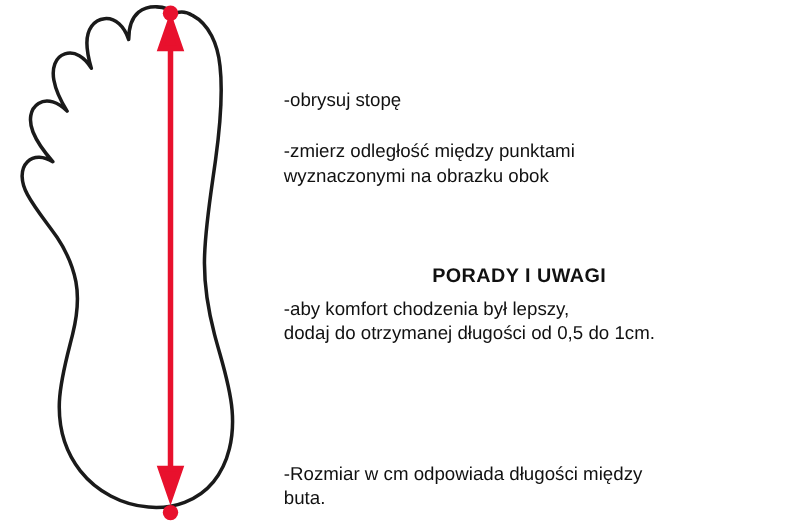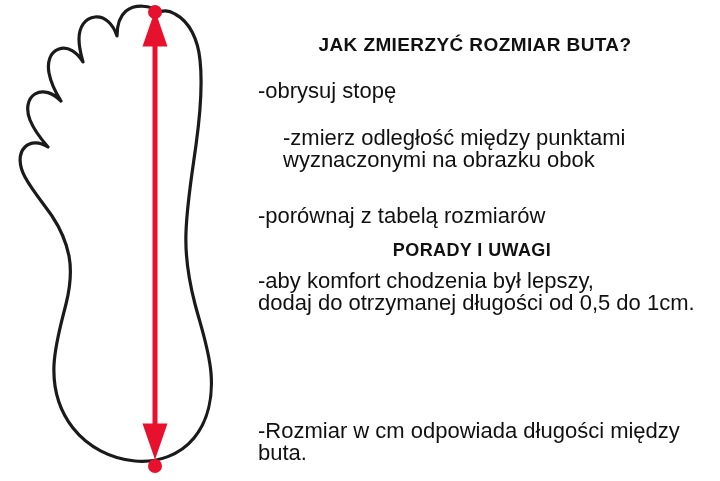--- a/index.html
+++ b/index.html
@@ -53,26 +53,26 @@
   .heading-sub {
     top: 240px;
     left: 0;
     padding-right: 24px;
     box-sizing: border-box;
     font-size: 18px;
   }
   .para {
     position: absolute;
     left: 10px;
-    font-size: 22px;
+    font-size: 17px;
     line-height: 22px;
     white-space: pre-line;
   }
   .p1 { top: 80px; }
-  .p2 { top: 127px; margin-left: 25px; }
+  .p2 { top: 127px; }
   .p3 { top: 205px; }
   .p4 { top: 270px; }
   .p5 { top: 348px; }
   .p6 { top: 420px; }
 </style>
 </head>
 <body>
 
 <div class="page">
 
@@ -113,26 +113,24 @@
         <line x1="155" y1="22" x2="155" y2="440" stroke-linecap="butt"></line>
         <polygon points="155,18 146,44 164,44"></polygon>
         <polygon points="155,452 146,426 164,426"></polygon>
         <circle cx="155" cy="12" r="7" stroke="none"></circle>
         <circle cx="155" cy="466" r="7" stroke="none"></circle>
       </g>
     </svg>
   </div>
 
   <div class="text-panel">
-    <div class="heading heading-main">JAK ZMIERZYĆ ROZMIAR BUTA?</div>
 
     <div class="para p1">-obrysuj stopę</div>
     <div class="para p2">-zmierz odległość między punktami
 wyznaczonymi na obrazku obok</div>
-    <div class="para p3">-porównaj z tabelą rozmiarów</div>
 
     <div class="heading heading-sub">PORADY I UWAGI</div>
 
     <div class="para p4">-aby komfort chodzenia był lepszy,
 dodaj do otrzymanej długości od 0,5 do 1cm.</div>
     <div class="para p6">-Rozmiar w cm odpowiada długości między
 buta.</div>
   </div>
 
 </div>

